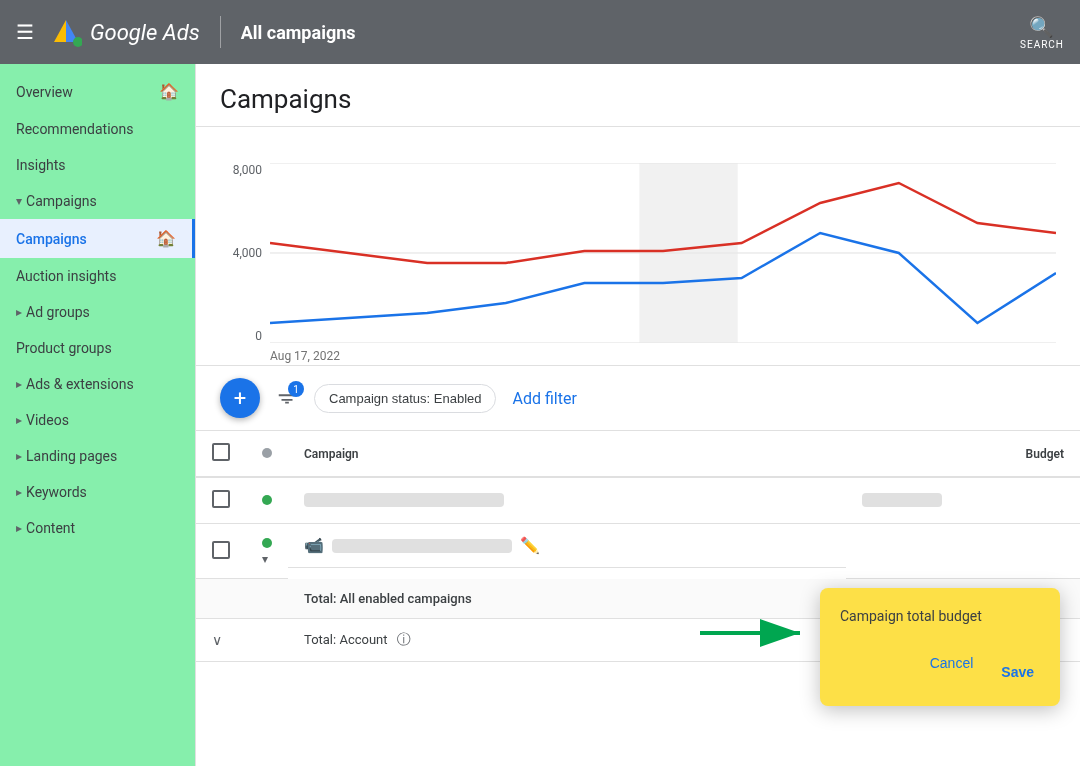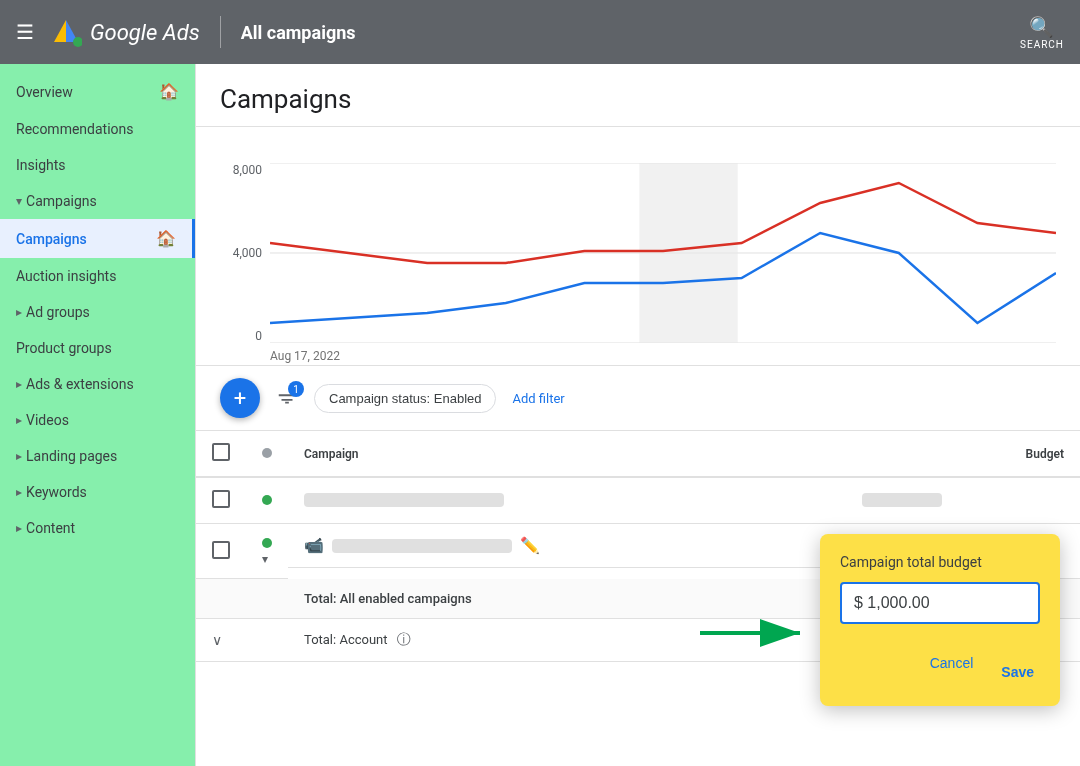--- a/index.html
+++ b/index.html
@@ -164,21 +164,21 @@
       border-radius: 20px;
       padding: 6px 14px;
       font-size: 13px;
       color: #3c4043;
       cursor: pointer;
       background: white;
     }
 
     .add-filter-link {
       color: #1a73e8;
-      font-size: 13px;
+      font-size: 16px;
       cursor: pointer;
       text-decoration: none;
     }
 
     
     .table-container { overflow-x: auto; }
     table { width: 100%; border-collapse: collapse; }
     th {
       text-align: left;
       padding: 12px 16px;
@@ -479,23 +479,20 @@
           <marker id="arrowhead" markerWidth="10" markerHeight="7" refX="10" refY="3.5" orient="auto">
             <polygon points="0 0, 10 3.5, 0 7" fill="#00a650"></polygon>
           </marker>
         </defs>
         <line x1="5" y1="20" x2="105" y2="20" stroke="#00a650" stroke-width="4" marker-end="url(#arrowhead)"></line>
       </svg>
     </div>
 
     <div class="budget-popup">
       <div class="budget-popup-title">Campaign total budget</div>
-      <div class="budget-input-wrap">
-        <input type="text" value="$ 1,000.00" style="">
-      </div>
       <div class="budget-actions">
         <button class="btn-cancel">Cancel</button>
         <button class="btn-save">Save</button>
       </div>
     </div>
 
   </main>
 </div>
 
 </body></html>

